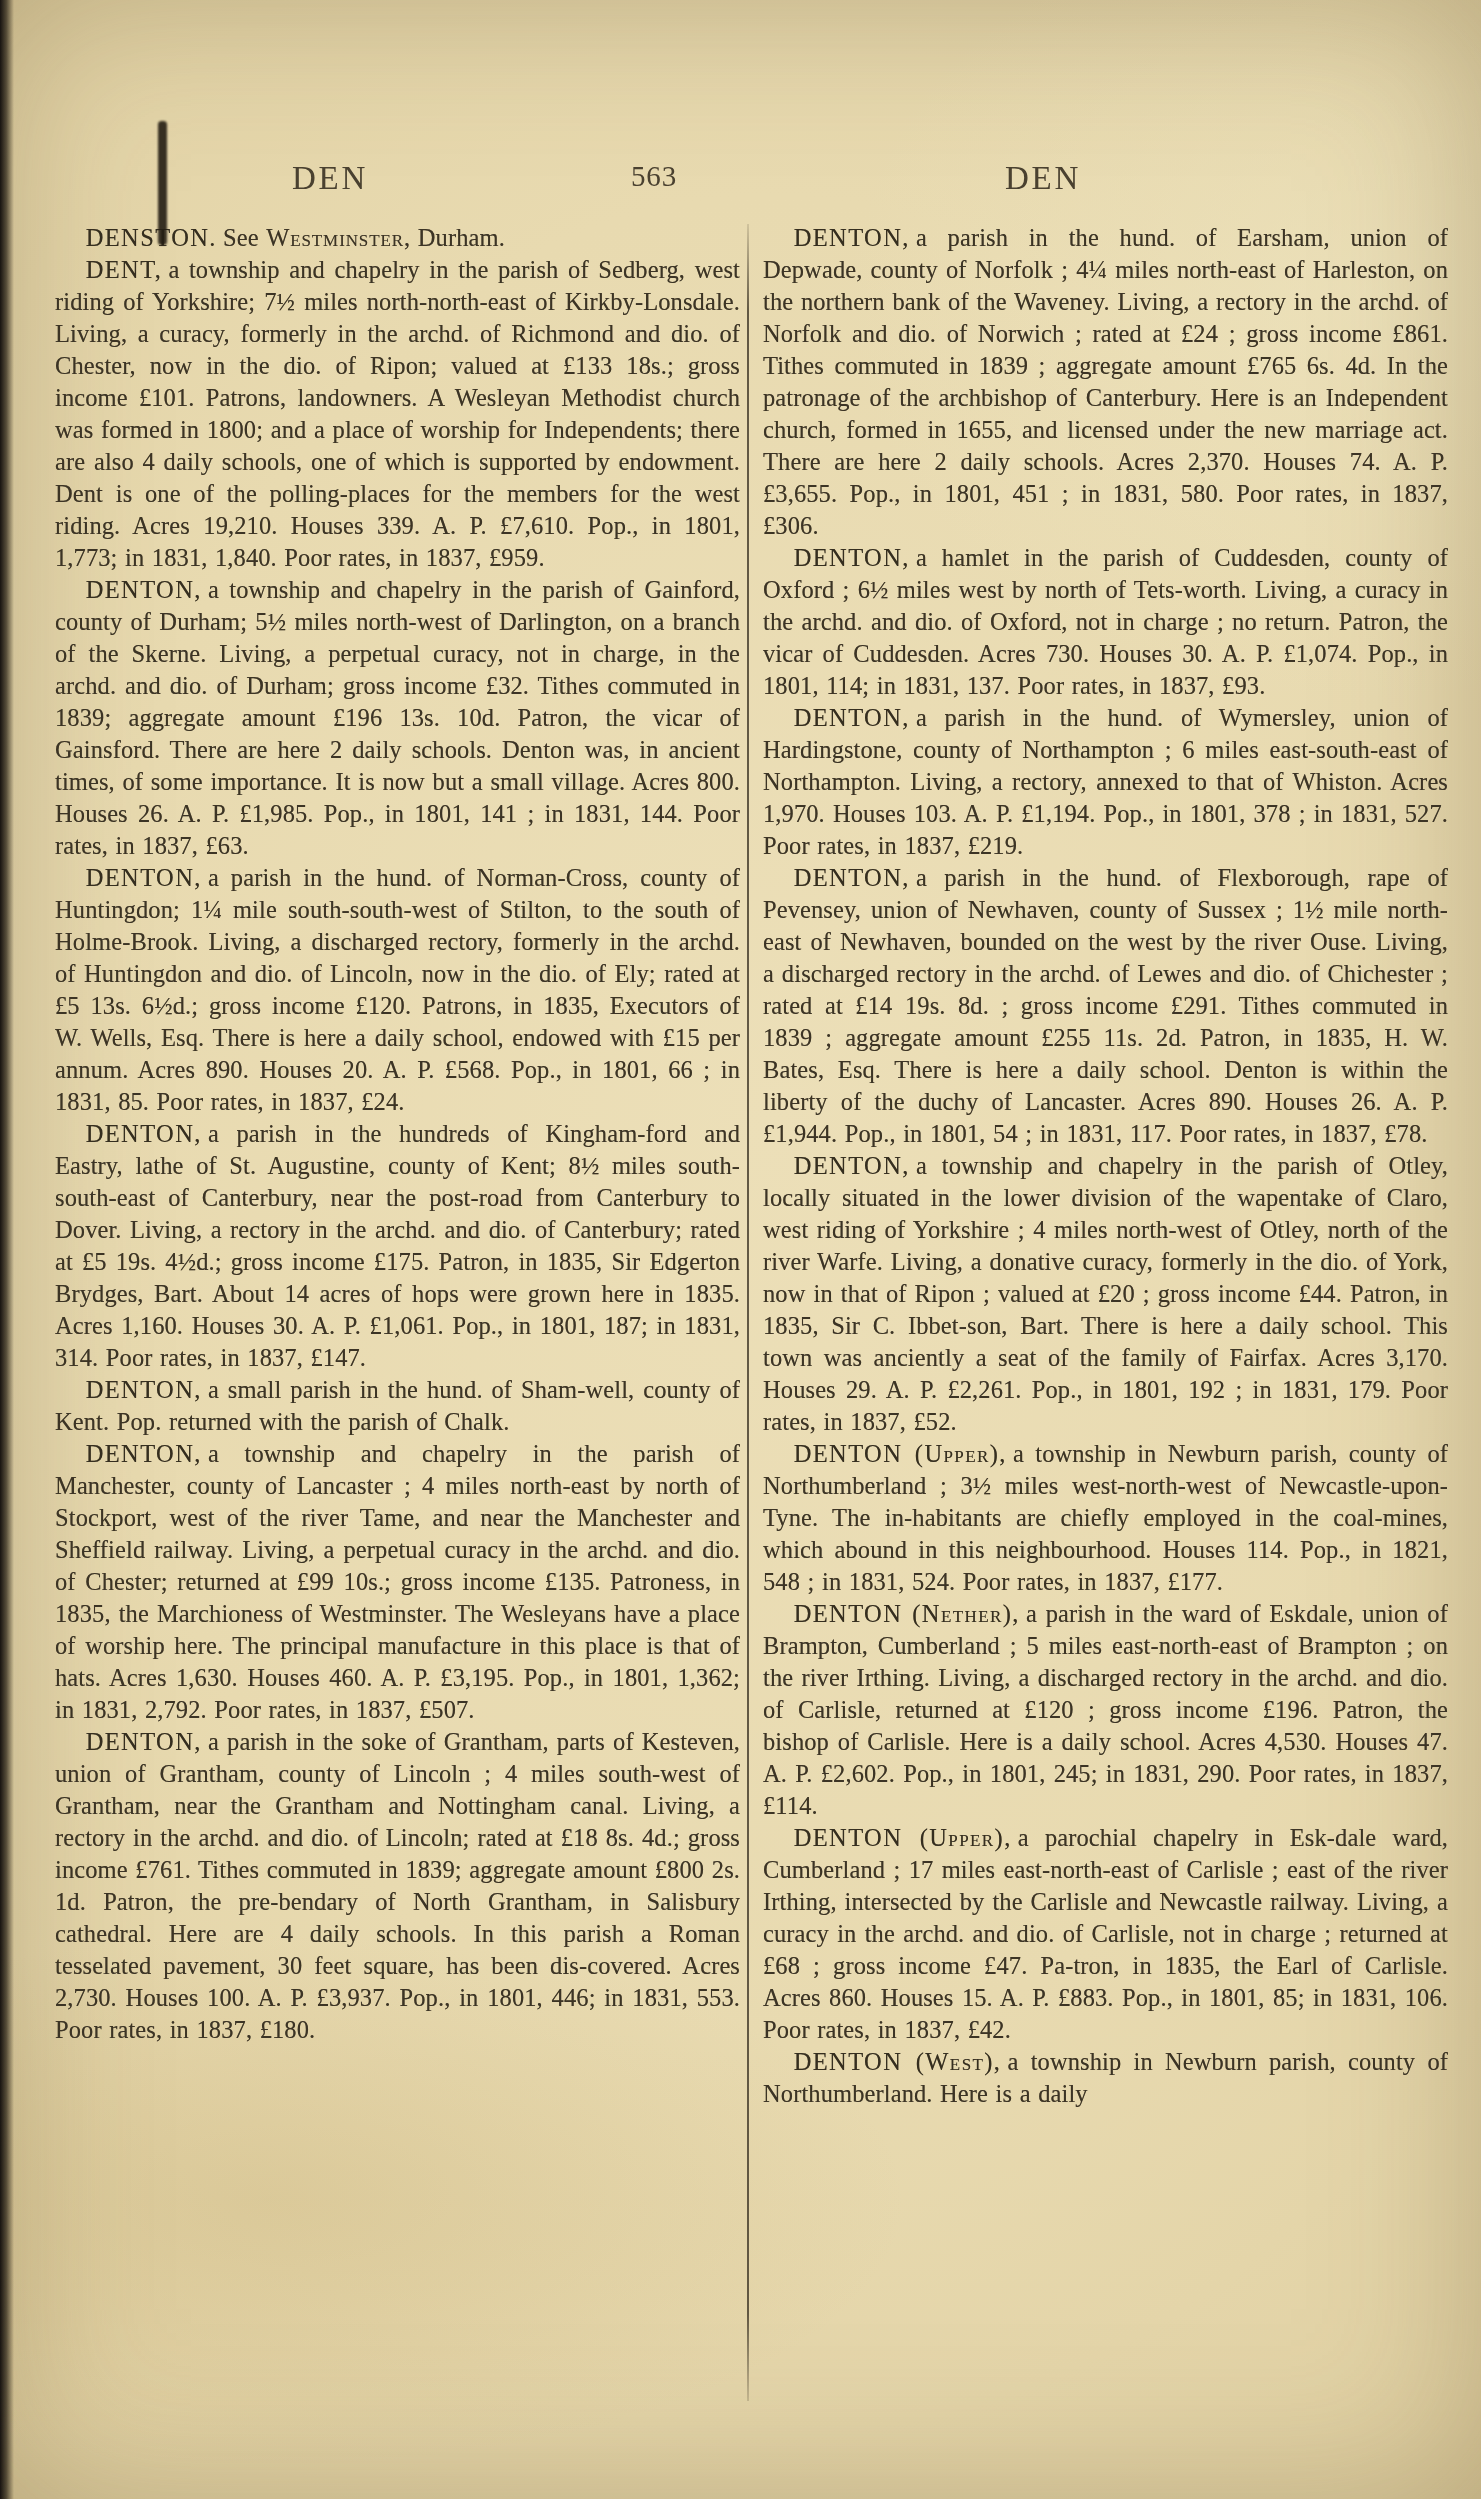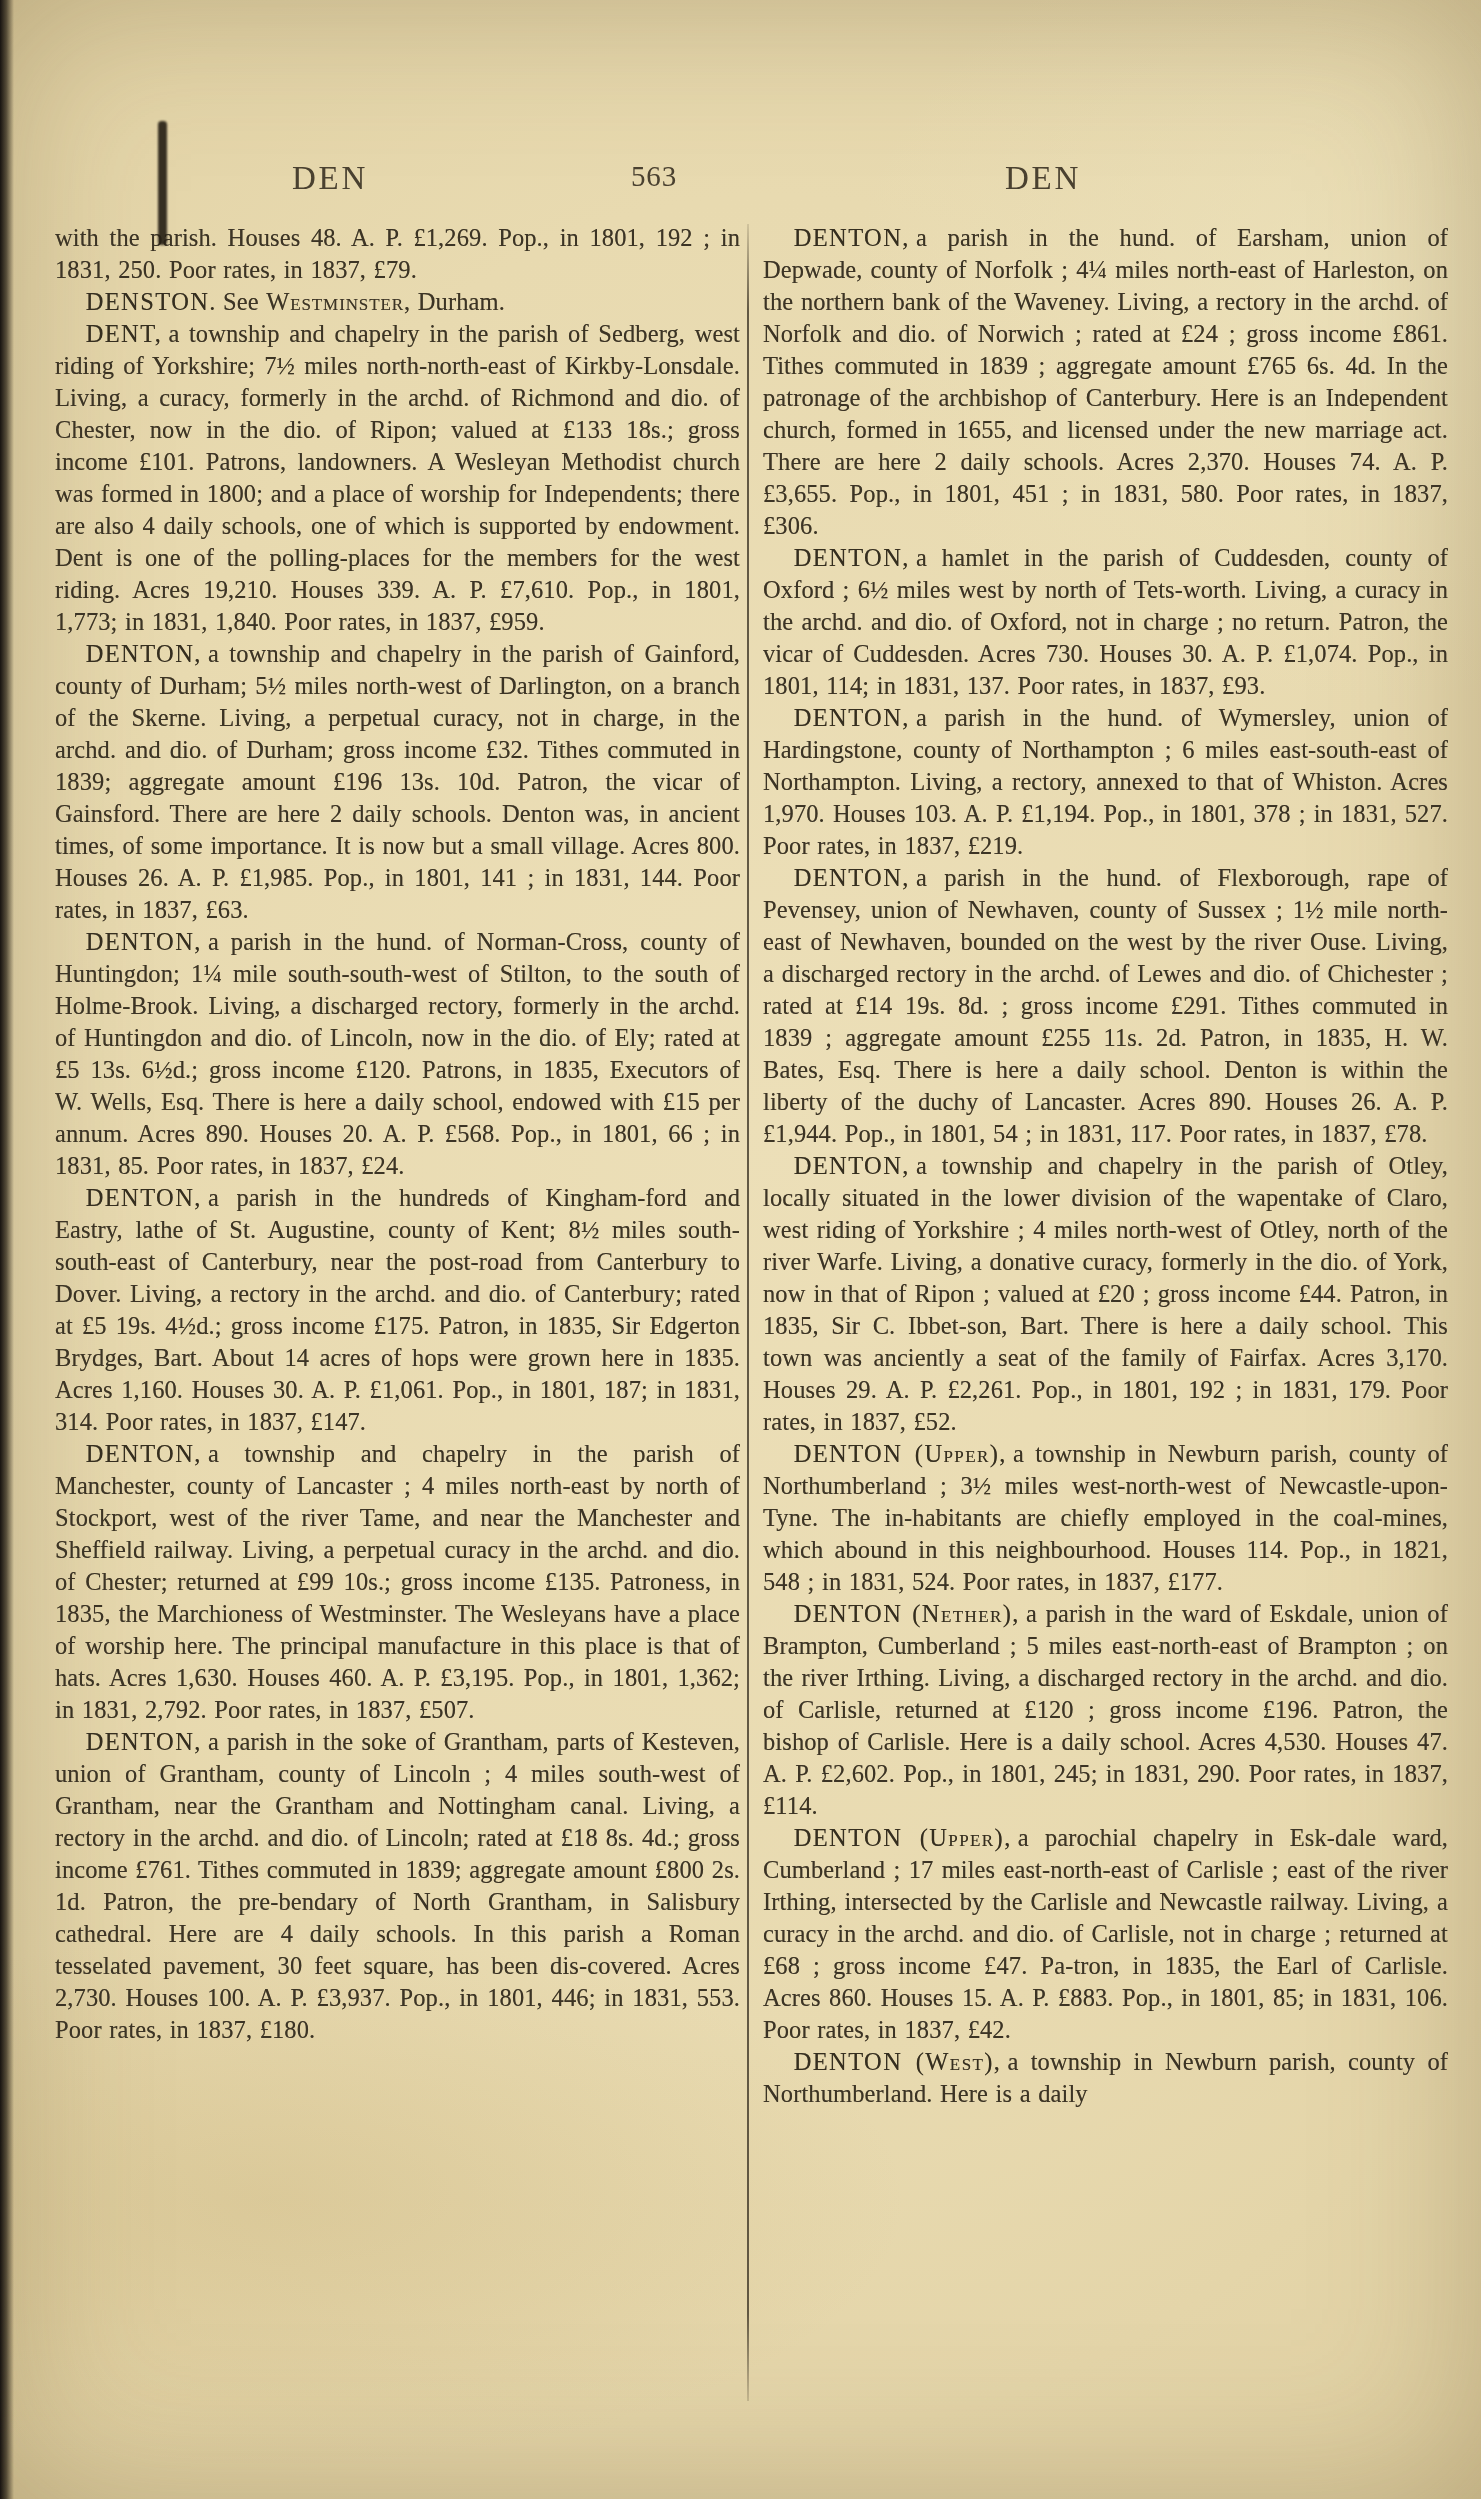--- a/index.html
+++ b/index.html
@@ -67,26 +67,26 @@
 
   <div class="running-header">
     <span class="rh-item rh-left">DEN</span>
     <span class="rh-item rh-page">563</span>
     <span class="rh-item rh-right">DEN</span>
   </div>
 
   <div class="col-rule"></div>
 
   <div class="column col-left">
-    <p class="cont"><span>with the parish.  Houses 48.  A. P. £1,269.  Pop., in 1801, 192 ; in 1831, 250.  Poor rates, in 1837, £79.</span></p>
     <p class="entry"><span class="head">DENSTON.</span><span>See </span><span class="sc">Westminster</span><span>, Durham.</span></p>
     <p class="entry"><span class="head">DENT,</span><span>a township and chapelry in the parish of Sedberg, west riding of Yorkshire; 7½ miles north-north-east of Kirkby-Lonsdale.  Living, a curacy, formerly in the archd. of Richmond and dio. of Chester, now in the dio. of Ripon; valued at £133 18s.; gross income £101.  Patrons, landowners.  A Wesleyan Methodist church was formed in 1800; and a place of worship for Independents; there are also 4 daily schools, one of which is supported by endowment.  Dent is one of the polling-places for the members for the west riding.  Acres 19,210.  Houses 339.  A. P. £7,610.  Pop., in 1801, 1,773; in 1831, 1,840.  Poor rates, in 1837, £959.</span></p>
     <p class="entry"><span class="head">DENTON,</span><span>a township and chapelry in the parish of Gainford, county of Durham; 5½ miles north-west of Darlington, on a branch of the Skerne.  Living, a perpetual curacy, not in charge, in the archd. and dio. of Durham; gross income £32.  Tithes commuted in 1839; aggregate amount £196 13s. 10d.  Patron, the vicar of Gainsford.  There are here 2 daily schools.  Denton was, in ancient times, of some importance.  It is now but a small village.  Acres 800.  Houses 26.  A. P. £1,985.  Pop., in 1801, 141 ; in 1831, 144.  Poor rates, in 1837, £63.</span></p>
     <p class="entry"><span class="head">DENTON,</span><span>a parish in the hund. of Norman-Cross, county of Huntingdon; 1¼ mile south-south-west of Stilton, to the south of Holme-Brook.  Living, a discharged rectory, formerly in the archd. of Huntingdon and dio. of Lincoln, now in the dio. of Ely; rated at £5 13s. 6½d.; gross income £120.  Patrons, in 1835, Executors of W. Wells, Esq.  There is here a daily school, endowed with £15 per annum.  Acres 890.  Houses 20.  A. P. £568.  Pop., in 1801, 66 ; in 1831, 85.  Poor rates, in 1837, £24.</span></p>
     <p class="entry"><span class="head">DENTON,</span><span>a parish in the hundreds of Kingham-ford and Eastry, lathe of St. Augustine, county of Kent;  8½ miles south-south-east of Canterbury, near the post-road from Canterbury to Dover.  Living, a rectory in the archd. and dio. of Canterbury; rated at £5 19s. 4½d.; gross income £175.  Patron, in 1835, Sir Edgerton Brydges, Bart.  About 14 acres of hops were grown here in 1835.  Acres 1,160.  Houses 30.  A. P. £1,061.  Pop., in 1801, 187; in 1831, 314.  Poor rates, in 1837, £147.</span></p>
+    <p class="entry"><span class="head">DENTON,</span><span>a small parish in the hund. of Sham-well, county of Kent.  Pop. returned with the parish of Chalk.</span></p>
     <p class="entry"><span class="head">DENTON,</span><span>a township and chapelry in the parish of Manchester, county of Lancaster ; 4 miles north-east by north of Stockport, west of the river Tame, and near the Manchester and Sheffield railway.  Living, a perpetual curacy in the archd. and dio. of Chester; returned at £99 10s.; gross income £135.  Patroness, in 1835, the Marchioness of Westminster.  The Wesleyans have a place of worship here.  The principal manufacture in this place is that of hats.  Acres 1,630.  Houses 460.  A. P. £3,195.  Pop., in 1801, 1,362; in 1831, 2,792.  Poor rates, in 1837, £507.</span></p>
     <p class="entry"><span class="head">DENTON,</span><span>a parish in the soke of Grantham, parts of Kesteven, union of Grantham, county of Lincoln ; 4 miles south-west of Grantham, near the Grantham and Nottingham canal.  Living, a rectory in the archd. and dio. of Lincoln; rated at £18 8s. 4d.; gross income £761.  Tithes commuted in 1839; aggregate amount £800 2s. 1d.  Patron, the pre-bendary of North Grantham, in Salisbury cathedral.  Here are 4 daily schools.  In this parish a Roman tesselated pavement, 30 feet square, has been dis-covered.  Acres 2,730.  Houses 100.  A. P. £3,937.  Pop., in 1801, 446; in 1831, 553.  Poor rates, in 1837, £180.</span></p>
   </div>
 
   <div class="column col-right">
     <p class="entry"><span class="head">DENTON,</span><span>a parish in the hund. of Earsham, union of Depwade, county of Norfolk ;  4¼  miles north-east of Harleston, on the northern bank of the Waveney.  Living, a rectory in the archd. of Norfolk and dio. of Norwich ; rated at £24 ; gross income £861.  Tithes commuted in 1839 ; aggregate amount £765 6s. 4d.  In the patronage of the archbishop of Canterbury.  Here is an Independent church, formed in 1655, and licensed under the new marriage act.  There are here 2 daily schools.  Acres 2,370.  Houses 74.  A. P. £3,655.  Pop., in 1801, 451 ; in 1831, 580.  Poor rates, in 1837, £306.</span></p>
     <p class="entry"><span class="head">DENTON,</span><span>a hamlet in the parish of Cuddesden, county of Oxford ; 6½ miles west by north of Tets-worth.  Living, a curacy in the archd. and dio. of Oxford, not in charge ; no return.  Patron, the vicar of Cuddesden.  Acres 730.  Houses 30.  A. P. £1,074.  Pop., in 1801, 114; in 1831, 137.  Poor rates, in 1837, £93.</span></p>
     <p class="entry"><span class="head">DENTON,</span><span>a parish in the hund. of Wymersley, union of Hardingstone, county of Northampton ; 6 miles east-south-east of Northampton.  Living, a rectory, annexed to that of Whiston.  Acres 1,970.  Houses 103.  A. P. £1,194.  Pop., in 1801, 378 ; in 1831, 527.  Poor rates, in 1837, £219.</span></p>
     <p class="entry"><span class="head">DENTON,</span><span>a parish in the hund. of Flexborough, rape of Pevensey, union of Newhaven, county of Sussex ; 1½ mile north-east of Newhaven, bounded on the west by the river Ouse.  Living, a discharged rectory in the archd. of Lewes and dio. of Chichester ; rated at £14 19s. 8d. ; gross income £291.  Tithes commuted in 1839 ; aggregate amount £255 11s. 2d.  Patron, in 1835, H. W. Bates, Esq.  There is here a daily school.  Denton is within the liberty of the duchy of Lancaster.  Acres 890.  Houses 26.  A. P. £1,944.  Pop., in 1801, 54 ; in 1831, 117.  Poor rates, in 1837, £78.</span></p>
     <p class="entry"><span class="head">DENTON,</span><span>a township and chapelry in the parish of Otley, locally situated in the lower division of the wapentake of Claro, west riding of Yorkshire ; 4 miles north-west of Otley, north of the river Warfe.  Living, a donative curacy, formerly in the dio. of York, now in that of Ripon ; valued at £20 ; gross income £44.  Patron, in 1835, Sir C. Ibbet-son, Bart.  There is here a daily school.  This town was anciently a seat of the family of Fairfax.  Acres 3,170.  Houses 29.  A. P. £2,261.  Pop., in 1801, 192 ; in 1831, 179.  Poor rates, in 1837, £52.</span></p>

